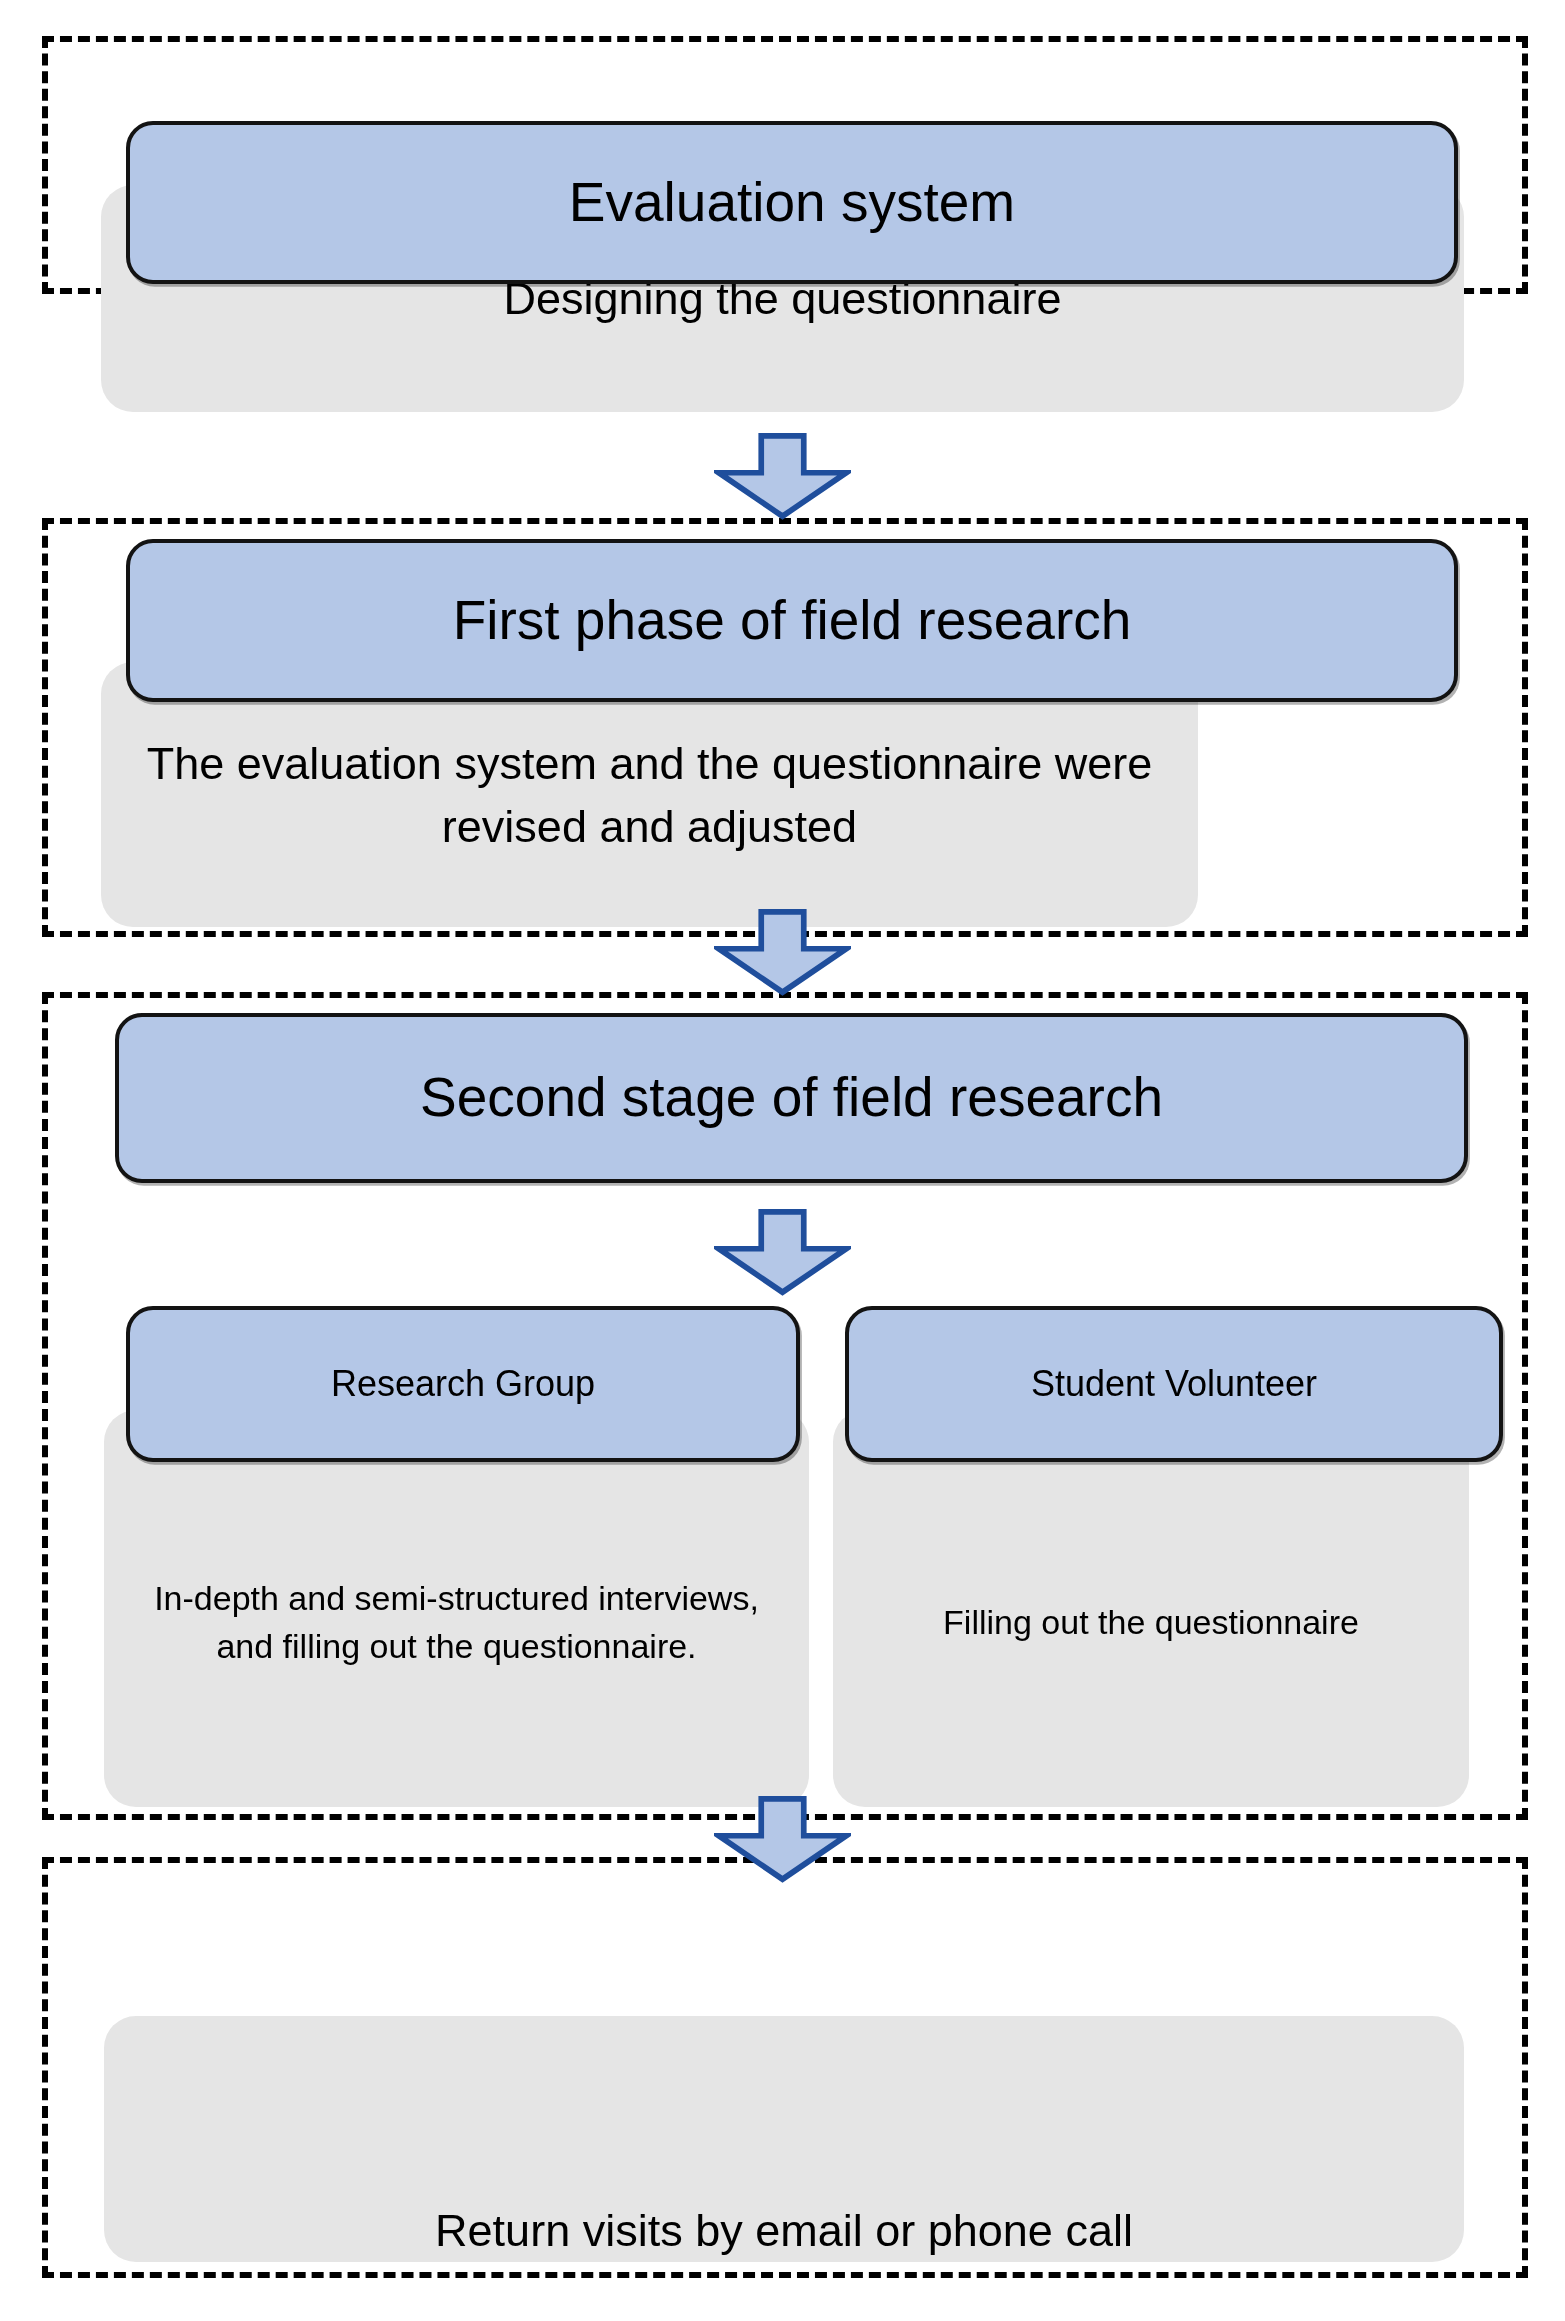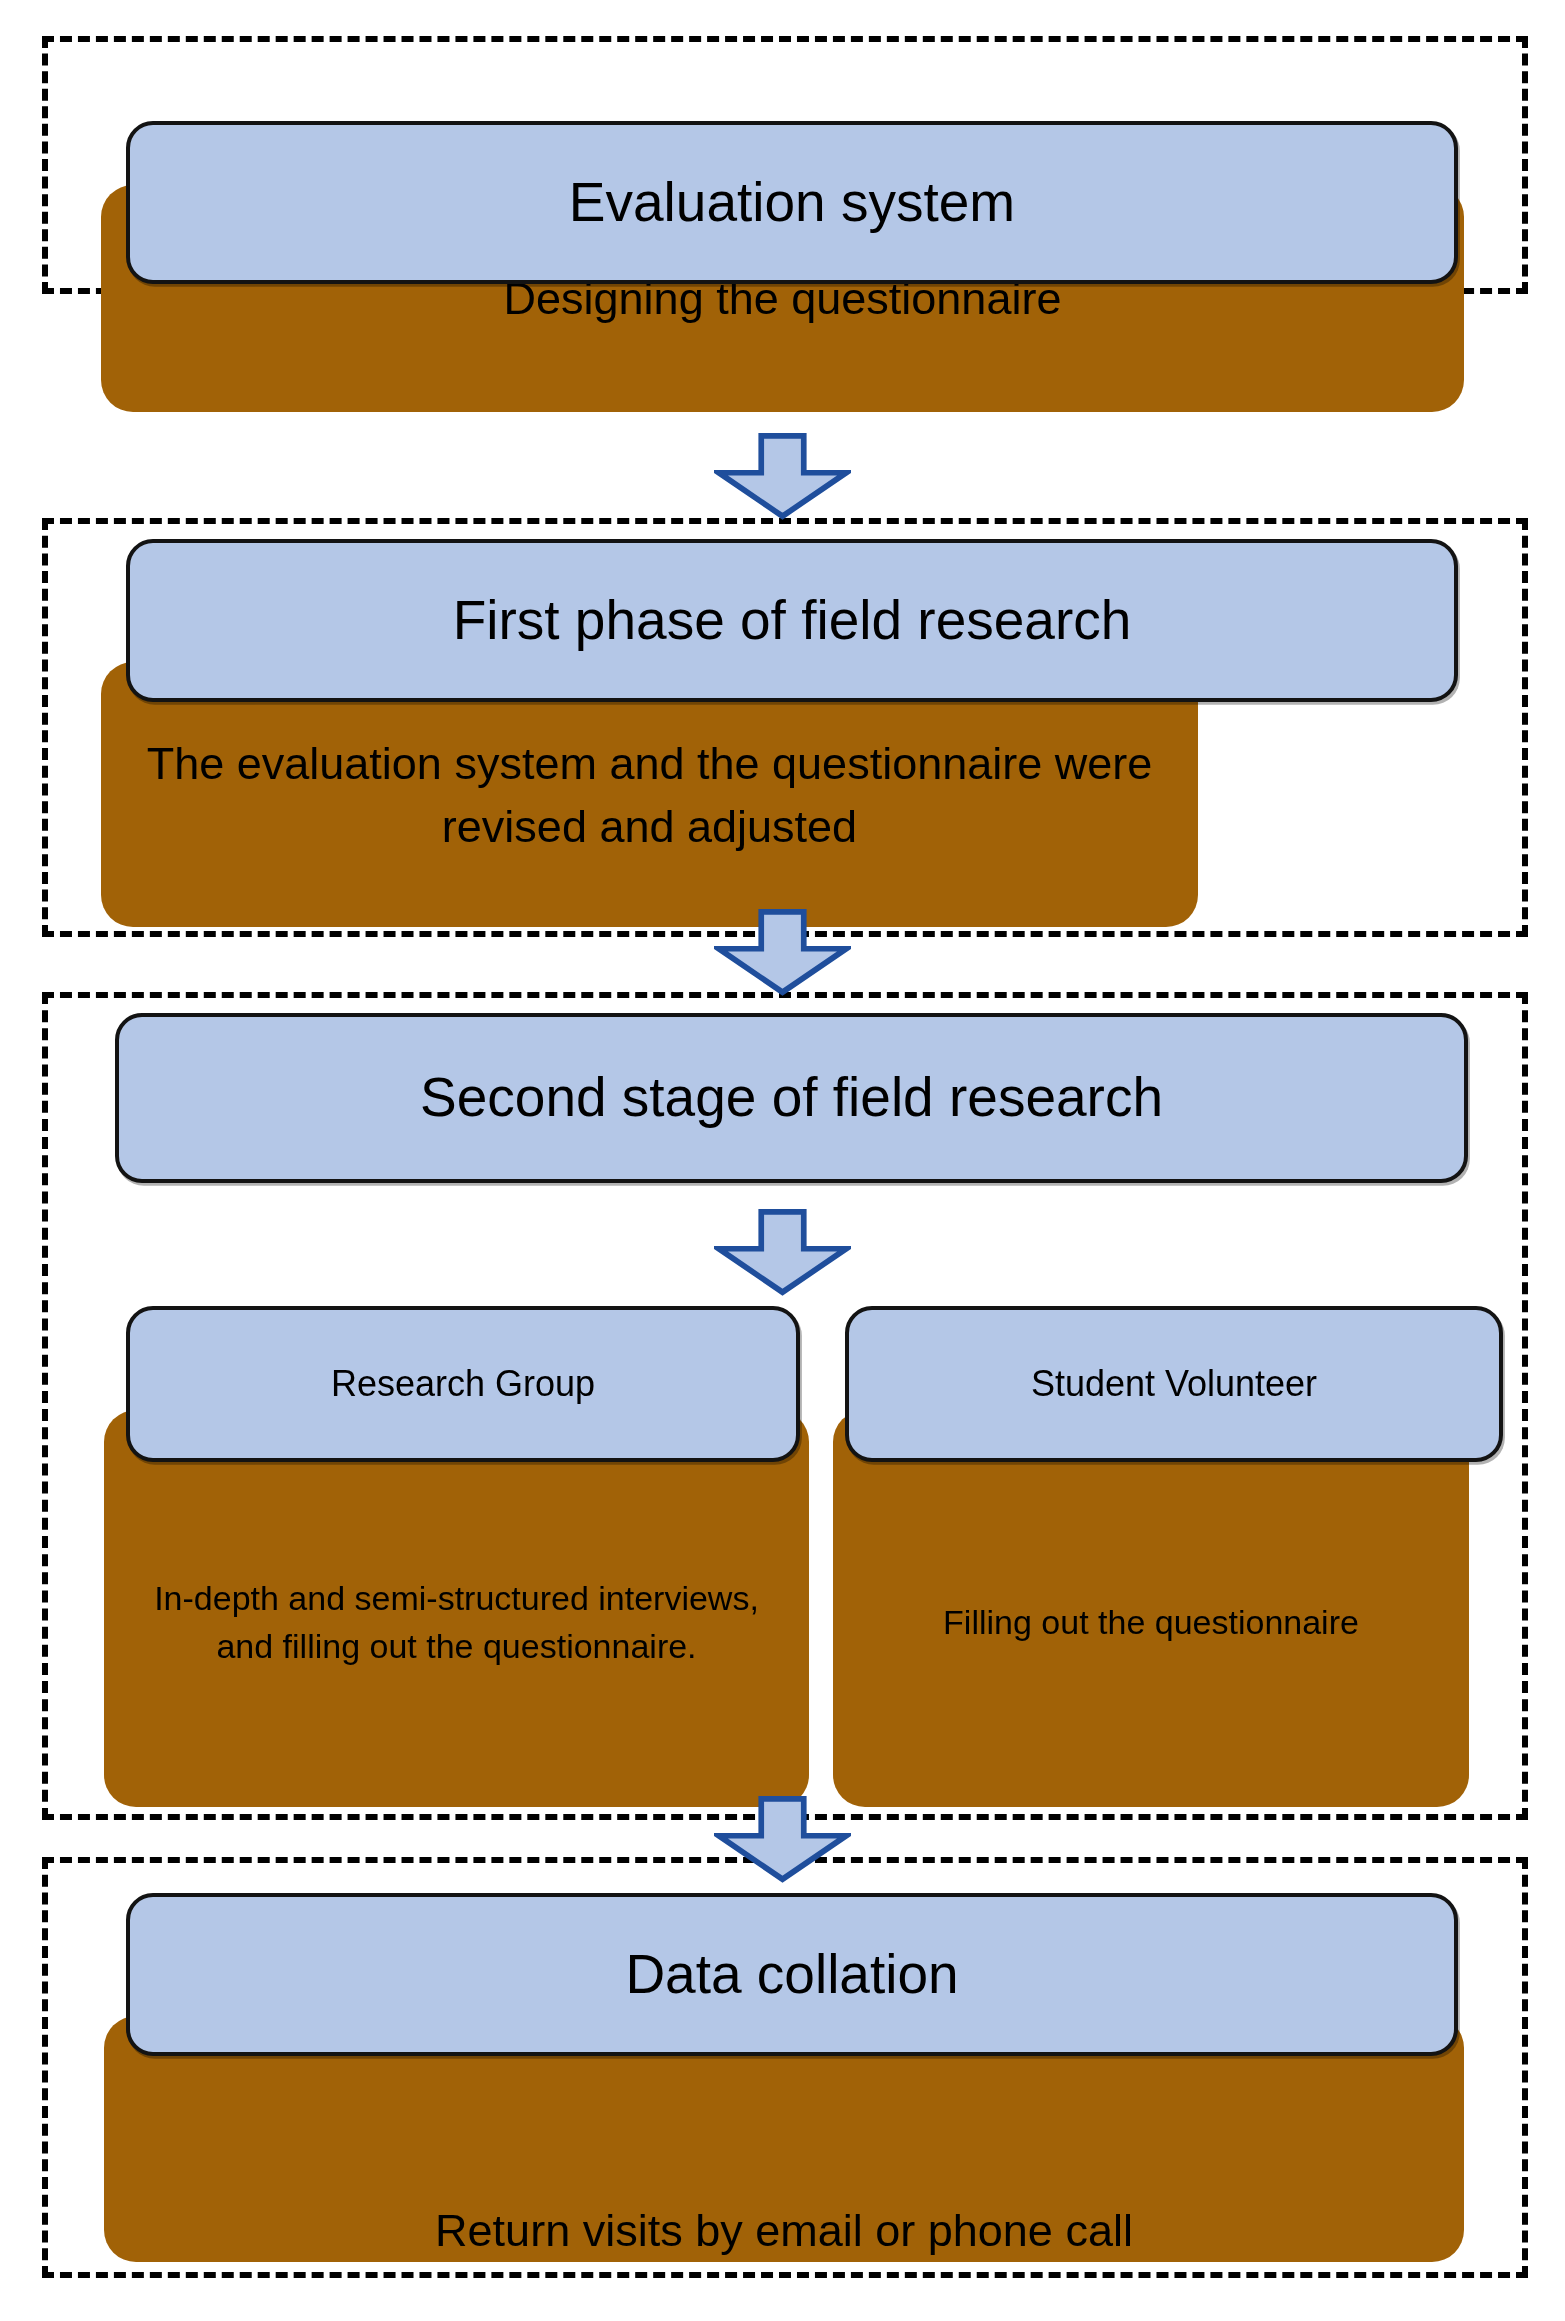--- a/index.html
+++ b/index.html
@@ -49,21 +49,21 @@
     width: 100%;
     padding: 0 13.2px;
     box-sizing: border-box;
     line-height: 1.12;
   }
 
   
   .body-card {
     position: absolute;
     box-sizing: border-box;
-    background: #a16207;
+    background: #e5e5e5;
     border: none;
     border-radius: 32px;
     display: flex;
     align-items: center;
     justify-content: center;
     text-align: center;
     color: #000000;
     z-index: 1;
   }
   .body-card .txt {
@@ -157,18 +157,15 @@
       <polygon points="50,3 95,3 95,42 140,42 72.5,88 5,42 50,42" fill="#b4c7e7" stroke="#1f4e9c" stroke-width="6" stroke-linejoin="miter"></polygon>
     </svg>
   </div>
 
   <div class="stage-frame" style="left:42px; top:1857px; width:1486px; height:421px;"></div>
 
   <div class="body-card" style="left:104px; top:2016px; width:1360px; height:246px;align-items:flex-end;">
     <span class="txt t-md">Return visits by email or phone call</span>
   </div>
 
-  <div class="head-card" style="left:126px; top:1893px; width:1332px; height:163px;">
-    <span class="txt t-xl">Data collation</span>
-  </div>
 
 </div>
 
 
 </body></html>

